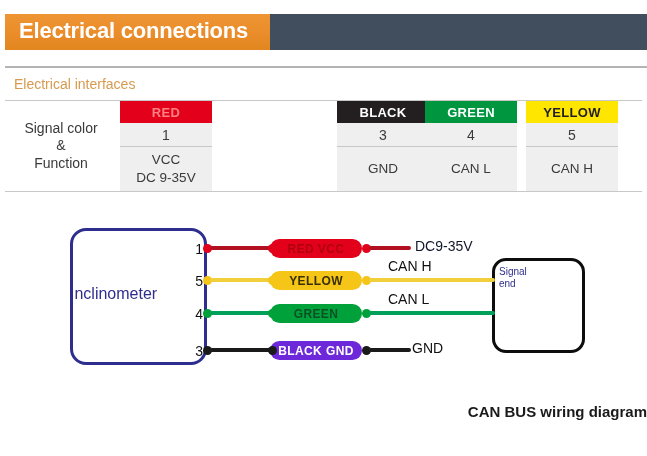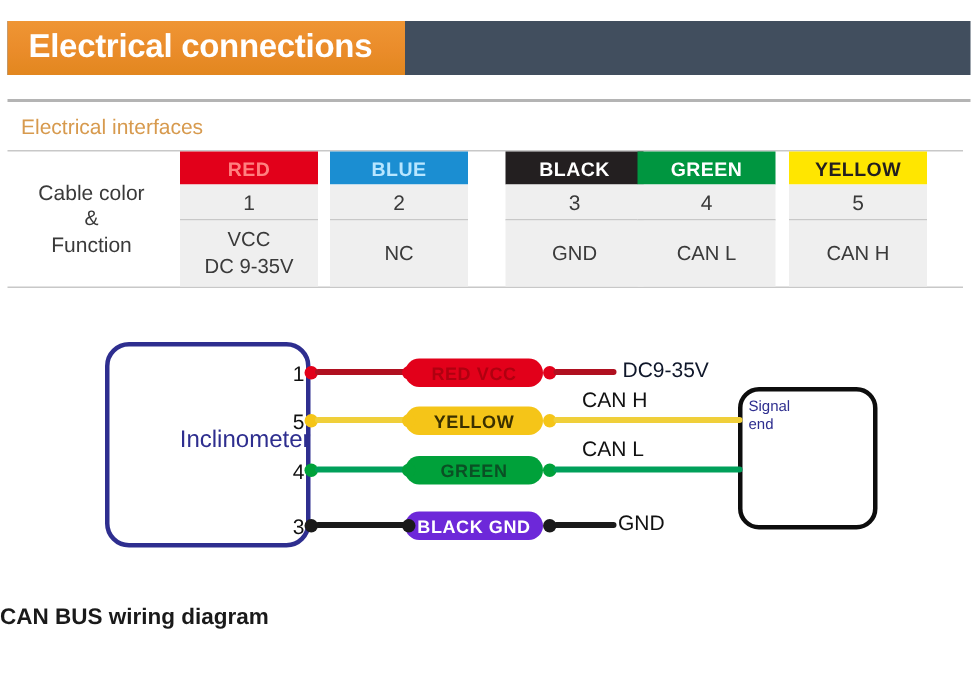--- a/index.html
+++ b/index.html
@@ -157,21 +157,21 @@
     border: 3px solid #2e2e8f;
     border-radius: 16px;
     background: #ffffff;
     box-sizing: border-box;
   }
   #inclinometer-label {
     position: absolute;
     left: 70px;
     top: 285px;
     width: 137px;
-    text-align: right;
+    text-align: left;
     font-size: 16px;
     color: #2e2e8f;
   }
   #signal-box {
     position: absolute;
     left: 492px;
     top: 258px;
     width: 93px;
     height: 95px;
     border: 3px solid #0d0d0d;
@@ -222,21 +222,21 @@
   .wire-tag {
     position: absolute;
     font-size: 14px;
     white-space: nowrap;
   }
   #diagram-caption {
     position: absolute;
     left: 0;
     top: 403px;
     width: 647px;
-    text-align: left;
+    text-align: right;
     font-size: 15px;
     font-weight: bold;
     color: #1a1a1a;
   }
 </style>
 </head>
 <body>
 
 <div id="header-banner">
   <div id="header-title-block"></div>
@@ -244,41 +244,34 @@
 </div>
 
 <div id="section-rule"></div>
 <div id="section-subtitle">Electrical interfaces</div>
 
 <div id="spec-table">
   <div id="table-rule-top"></div>
   <div id="table-rule-bottom"></div>
 
   <div id="row-label-cell">
-    <span>Cable color</span>
+    <span>Signal color</span>
     <span>&amp;</span>
     <span>Function</span>
   </div>
 
   <div class="tbl-col" data-col="0">
     <div class="swatch" style="background: rgb(226, 0, 26); color: rgb(255, 128, 128);">RED</div>
     <div class="cell-pin">1</div>
     <div class="cell-func">
       <span>VCC</span>
       <span>DC 9-35V</span>
     </div>
   </div>
 
-  <div class="tbl-col" data-col="1">
-    <div class="swatch" style="background: rgb(27, 142, 210); color: rgb(184, 230, 255);">BLUE</div>
-    <div class="cell-pin">2</div>
-    <div class="cell-func">
-      <span>NC</span>
-    </div>
-  </div>
 
   <div class="tbl-col" data-col="2">
     <div class="swatch" style="background: rgb(35, 31, 32); color: rgb(255, 255, 255);">BLACK</div>
     <div class="cell-pin">3</div>
     <div class="cell-func">
       <span>GND</span>
     </div>
   </div>
 
   <div class="tbl-col" data-col="3">

